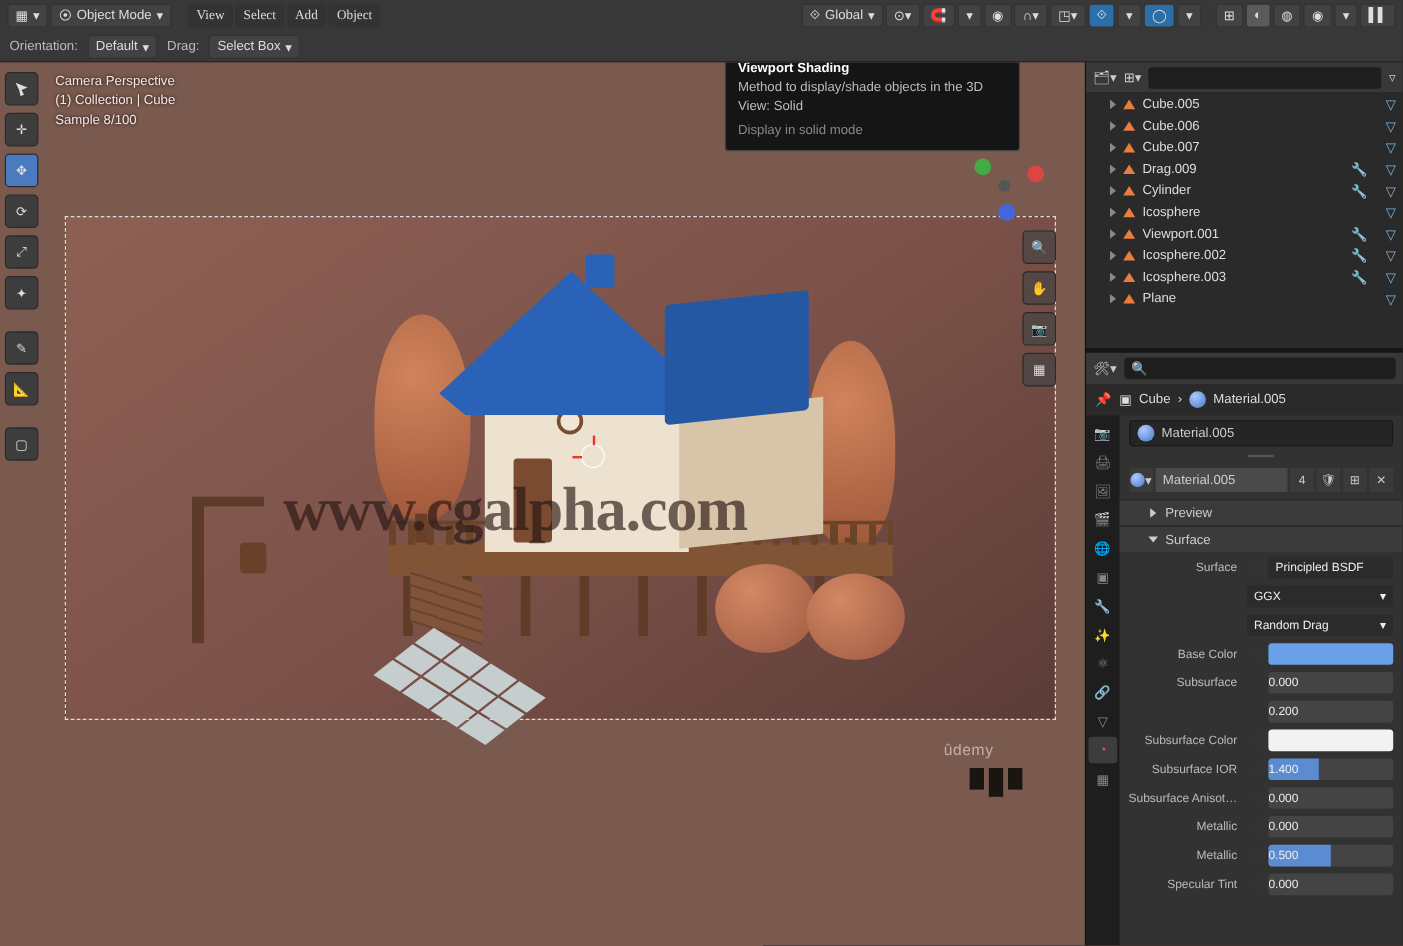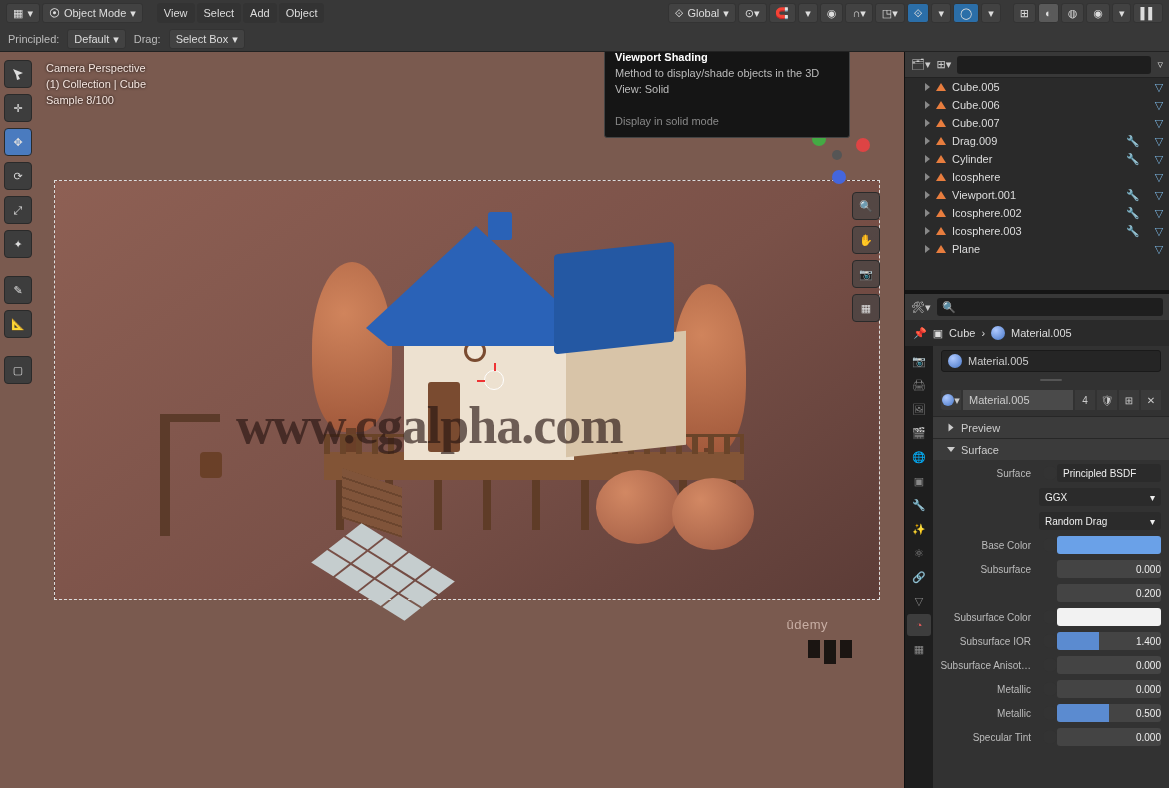--- a/index.html
+++ b/index.html
@@ -4,21 +4,21 @@
 <style>
 * { margin: 0; padding: 0; box-sizing: border-box; font-family: sans-serif; }
 body { background: #232323; color: #ccc; font-size: 11px; width: 1169px; height: 788px; overflow: hidden; position: relative; }
 .icon { display: inline-flex; align-items: center; justify-content: center; }
 svg { display: block; }
 
 
 .header { height: 52px; background: #383838; border-bottom: 1px solid #222; }
 .header-row { height: 26px; display: flex; align-items: center; padding: 0 6px; gap: 2px; }
 .hdr-btn { height: 20px; background: #424242; border: 1px solid #333; border-radius: 3px; padding: 0 6px; display: inline-flex; align-items: center; gap: 4px; color: #ddd; }
-.hdr-btn.dark { background: #333; }
+.hdr-btn.dark { background: #333; font-family: Liberation Serif, serif; }
 .hdr-btn.blue { background: #2b6ea8; }
 .hdr-sep { width: 10px; }
 .hdr-right { margin-left: auto; display: flex; align-items: center; gap: 2px; }
 .header-row2 { display: flex; align-items: center; padding: 0 8px; gap: 8px; color: #bbb; }
 
 
 .main { position: absolute; top: 52px; left: 0; right: 0; bottom: 0; display: flex; }
 .viewport-wrap { flex: 1; position: relative; background: #7a5a4f; display: flex; }
 .toolbar-left { width: 36px; background: transparent; padding: 8px 4px; display: flex; flex-direction: column; gap: 6px; z-index: 3; }
 .tool { width: 28px; height: 28px; background: #3d3d3d; border-radius: 4px; display: flex; align-items: center; justify-content: center; color: #ddd; border: 1px solid #2a2a2a; }
@@ -83,26 +83,26 @@
 .props-body { flex: 1; background: #323232; overflow-y: auto; }
 .props-hdr { height: 26px; background: #383838; display: flex; align-items: center; padding: 0 6px; gap: 6px; }
 .props-hdr .search { flex: 1; height: 18px; background: #1e1e1e; border-radius: 3px; display: flex; align-items: center; padding: 0 6px; }
 .breadcrumb { padding: 6px 8px; display: flex; align-items: center; gap: 6px; color: #ddd; }
 .mat-slot { margin: 4px 8px; height: 22px; background: #252525; border: 1px solid #1a1a1a; border-radius: 3px; display: flex; align-items: center; padding: 0 6px; gap: 6px; }
 .mat-ball { width: 14px; height: 14px; border-radius: 50%; background: radial-gradient(circle at 35% 30%, #aec9ff, #4776c6); }
 .mat-name-row { margin: 6px 8px; height: 20px; display: flex; align-items: center; gap: 2px; }
 .mat-name-row .linked { width: 20px; height: 20px; background: #3a3a3a; border-radius: 3px 0 0 3px; display: flex; align-items: center; justify-content: center; }
 .mat-name-row .namefield { flex: 1; height: 20px; background: #4a4a4a; padding: 0 6px; display: flex; align-items: center; }
 .mat-name-row .chip { width: 20px; height: 20px; background: #3a3a3a; display: flex; align-items: center; justify-content: center; font-size: 10px; }
-.panel-hdr { height: 22px; background: #3b3b3b; display: flex; align-items: center; padding: 0 14px; gap: 6px; border-top: 1px solid #272727; }
+.panel-hdr { height: 22px; background: #3b3b3b; display: flex; align-items: center; padding: 0 24px; gap: 6px; border-top: 1px solid #272727; }
 .panel-hdr .tri { width: 0; height: 0; border-left: 4px solid transparent; border-right: 4px solid transparent; border-top: 5px solid #ccc; }
 .panel-hdr.collapsed .tri { transform: rotate(-90deg); }
 .prop-row { display: flex; align-items: center; height: 22px; margin: 2px 8px 2px 0; }
 .prop-label { width: 106px; text-align: right; padding-right: 8px; color: #bbb; font-size: 10px; }
-.prop-field { flex: 1; height: 18px; background: #545454; border-radius: 3px; display: flex; align-items: center; justify-content: flex-end; color: #eee; font-size: 10px; position: relative; }
+.prop-field { flex: 1; height: 18px; background: #545454; border-radius: 3px; display: flex; align-items: center; justify-content: flex-start; color: #eee; font-size: 10px; position: relative; }
 .prop-field.num { background: #444; }
 .prop-field.num .fill { position: absolute; left: 0; top: 0; bottom: 0; background: #5b8bd0; border-radius: 3px 0 0 3px; }
 .prop-field.num span { position: relative; }
 .prop-field.select { background: #2b2b2b; justify-content: space-between; padding: 0 6px; }
 .prop-dot { width: 14px; height: 14px; border-radius: 50%; background: #333; margin-left: 4px; flex-shrink: 0; }
 .prop-color { flex: 1; height: 18px; border-radius: 3px; }
 .expand-handle { height: 8px; display: flex; align-items: center; justify-content: center; }
 .expand-handle:after { content: ''; width: 22px; height: 2px; background: #555; border-radius: 2px; }
 </style>
 </head>
@@ -133,21 +133,21 @@
       <div style="width:8px"></div>
       <div class="hdr-btn">⊞</div>
       <div class="hdr-btn" style="background:#5a5a5a">◐</div>
       <div class="hdr-btn">◍</div>
       <div class="hdr-btn">◉</div>
       <div class="hdr-btn">▾</div>
       <div class="hdr-btn">▌▌</div>
     </div>
   </div>
   <div class="header-row header-row2">
-    <span>Principled:</span>
+    <span>Orientation:</span>
     <span class="hdr-btn"><span>Default</span> ▾</span>
     <span>Drag:</span>
     <span class="hdr-btn"><span>Select Box</span> ▾</span>
   </div>
 </div>
 
 <div class="main">
   <div class="viewport-wrap">
 
     <div class="toolbar-left">
@@ -171,21 +171,21 @@
     <div class="viewport">
       <div class="viewport-info">
         <div>Camera Perspective</div>
         <div>(1) Collection | Cube</div>
         <div>Sample 8/100</div>
       </div>
 
       <div class="tooltip">
         <div class="tooltip-title">Viewport Shading</div>
         <div>Method to display/shade objects in the 3D View: Solid</div>
-        <div style="color:#888;margin-top:16px">Display in solid mode</div>
+        <div style="color:#888;margin-top:4px">Display in solid mode</div>
       </div>
 
       <div class="scene-frame"></div>
       <div class="lamp-post"></div>
       <div class="lamp-arm"></div>
       <div class="lamp"></div>
       <div class="tree" style="top:210px;left:276px;width:80px;height:170px"></div>
       <div class="tree-trunk" style="top:376px;left:310px;height:36px"></div>
       <div class="tree" style="top:232px;left:636px;width:74px;height:170px"></div>
       <div class="tree-trunk" style="top:396px;left:668px;height:34px"></div>

